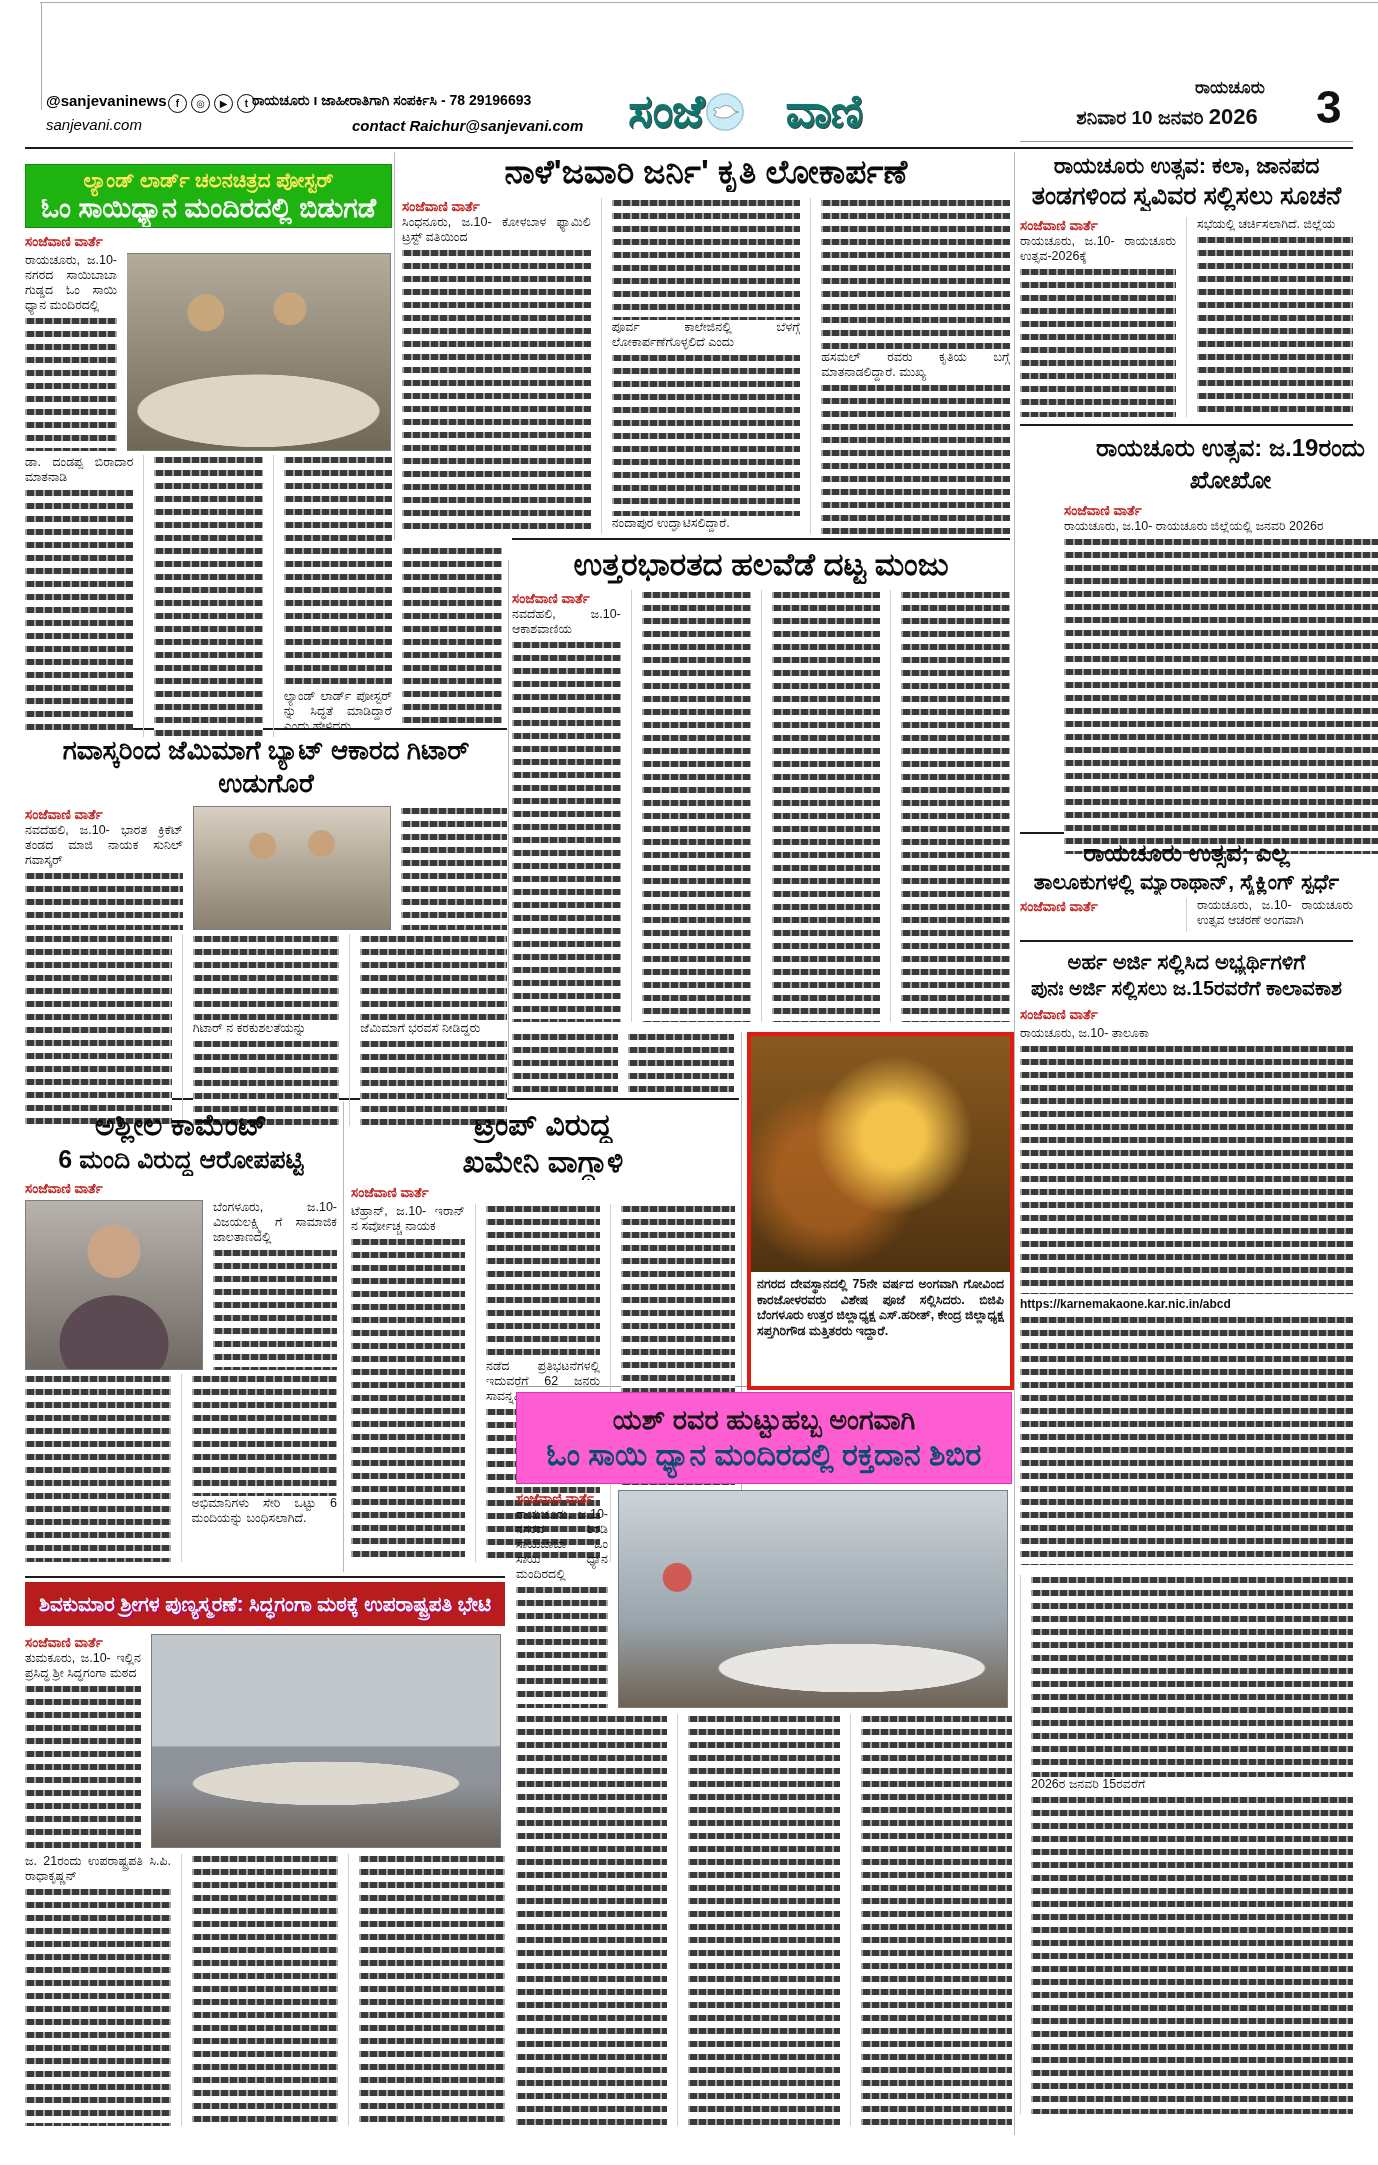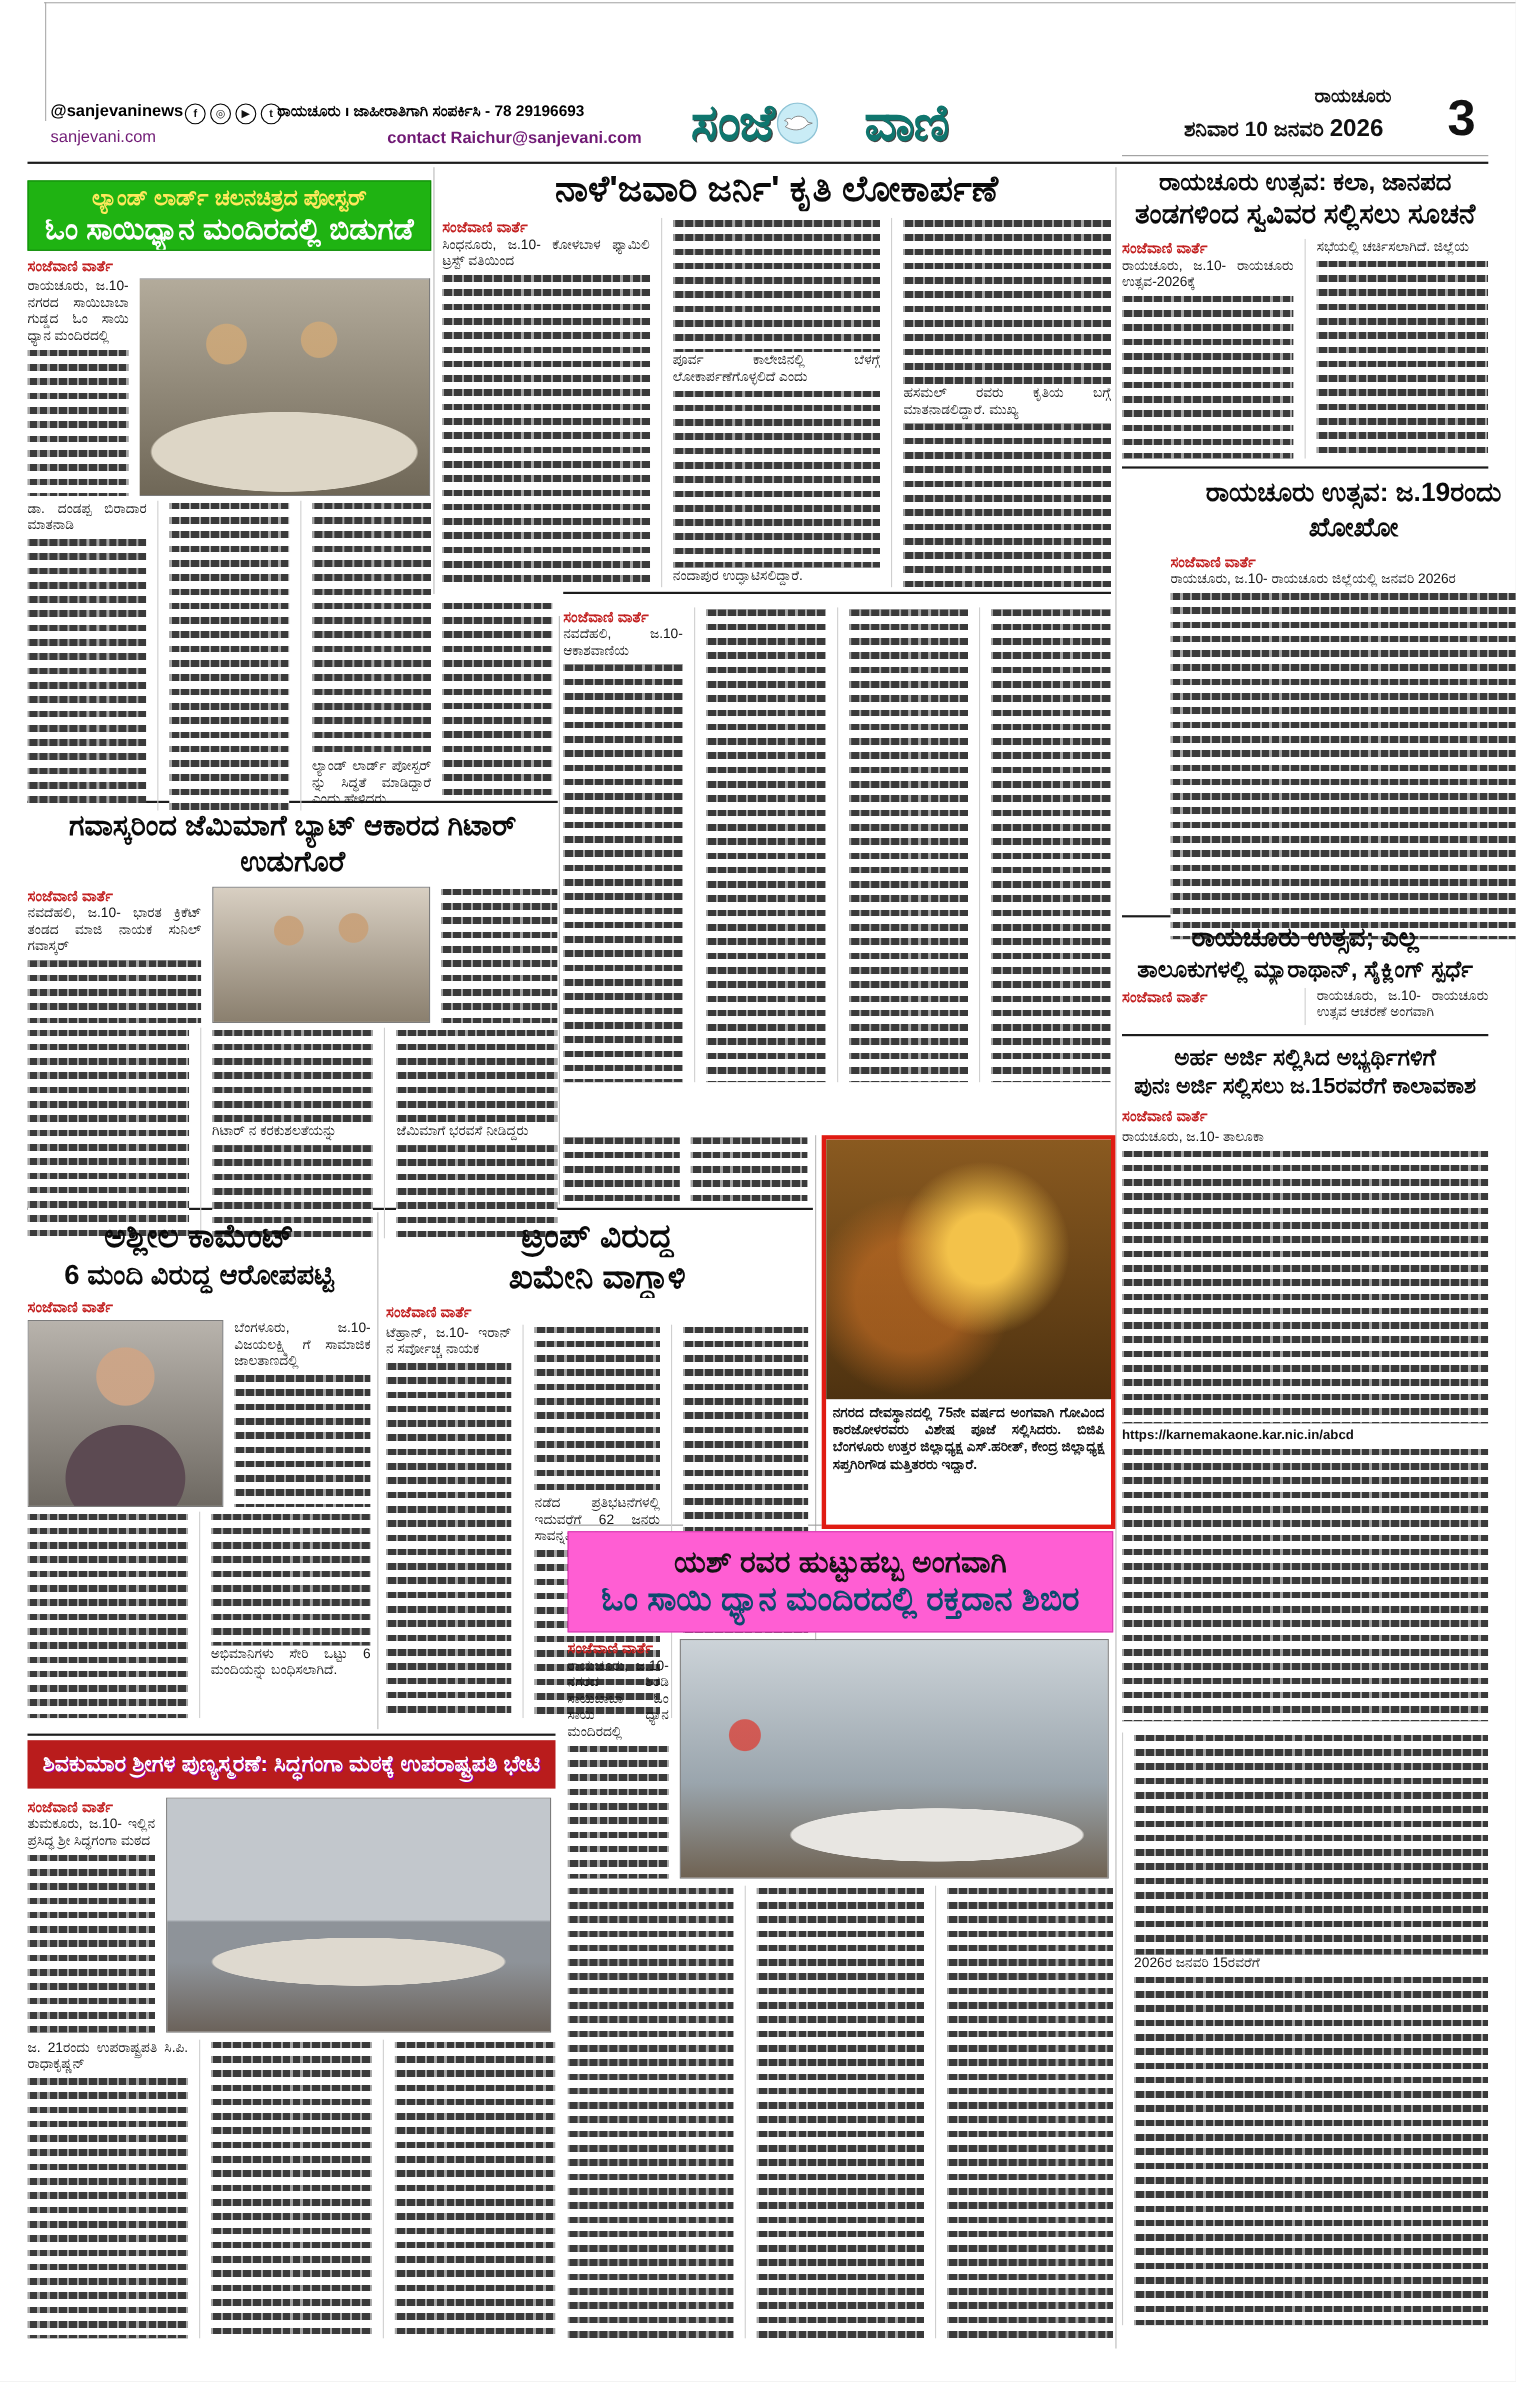--- a/index.html
+++ b/index.html
@@ -5,21 +5,21 @@
   html,body{margin:0;padding:0;background:#e9e9e9;}
   .page{position:relative;width:1378px;height:2165px;background:#ffffff;margin:0 auto;
         font-family:"Liberation Sans","DejaVu Sans",sans-serif;color:#111;overflow:hidden;}
   .abs{position:absolute;}
   .hr{position:absolute;background:#1c1c1c;height:2px;}
   .hr-thin{position:absolute;background:#9a9a9a;height:1px;}
   .vr{position:absolute;background:#b9b9b9;width:1px;}
   .scanline{position:absolute;background:#aaa;}
   
   .hdr-small{font-size:15px;font-weight:700;color:#000;}
-  .hdr-plain{font-size:15px;color:#701a75;}
+  .hdr-plain{font-size:15px;color:#000000;font-style:italic;}
   .soc{display:inline-flex;gap:4px;}
   .soc .ic{width:17px;height:17px;border:1.6px solid #000;border-radius:50%;
            display:flex;align-items:center;justify-content:center;font-size:10px;font-weight:700;}
   .masthead{display:flex;align-items:center;justify-content:center;gap:2px;}
   .masthead .mh{font-size:46px;font-weight:900;letter-spacing:-1px;color:#0f766e;
                 text-shadow:1px 1px 0 #444;margin-left:40px;}
   .pgnum{font-size:46px;font-weight:600;}
   
   .banner-green{background:#1fb312;border:1px solid #128a0b;text-align:center;
                 display:flex;flex-direction:column;justify-content:center;overflow:hidden;}
@@ -226,20 +226,21 @@
       </div>
       <div class="col">
         <div class="greek" style="max-height:200px;"></div>
         <p class="lead">2026ರ ಜನವರಿ 15ರವರೆಗೆ</p>
         <div class="greek"></div>
       </div>
     </div>
   </section>
 
   <section class="abs" style="left:512px;top:546px;width:498px;">
+    <div class="hl" style="font-size:31px;line-height:38px;">ಉತ್ತರಭಾರತದ ಹಲವೆಡೆ ದಟ್ಟ ಮಂಜು</div>
     <div class="cols" style="height:432px;margin-top:6px;">
       <div class="col">
         <div class="byline">ಸಂಜೆವಾಣಿ ವಾರ್ತೆ</div>
         <p class="lead">ನವದೆಹಲಿ, ಜ.10- ಆಕಾಶವಾಣಿಯ</p>
         <div class="greek"></div>
       </div>
       <div class="col">
           <div class="greek"></div>
         </div>
       <div class="col">

